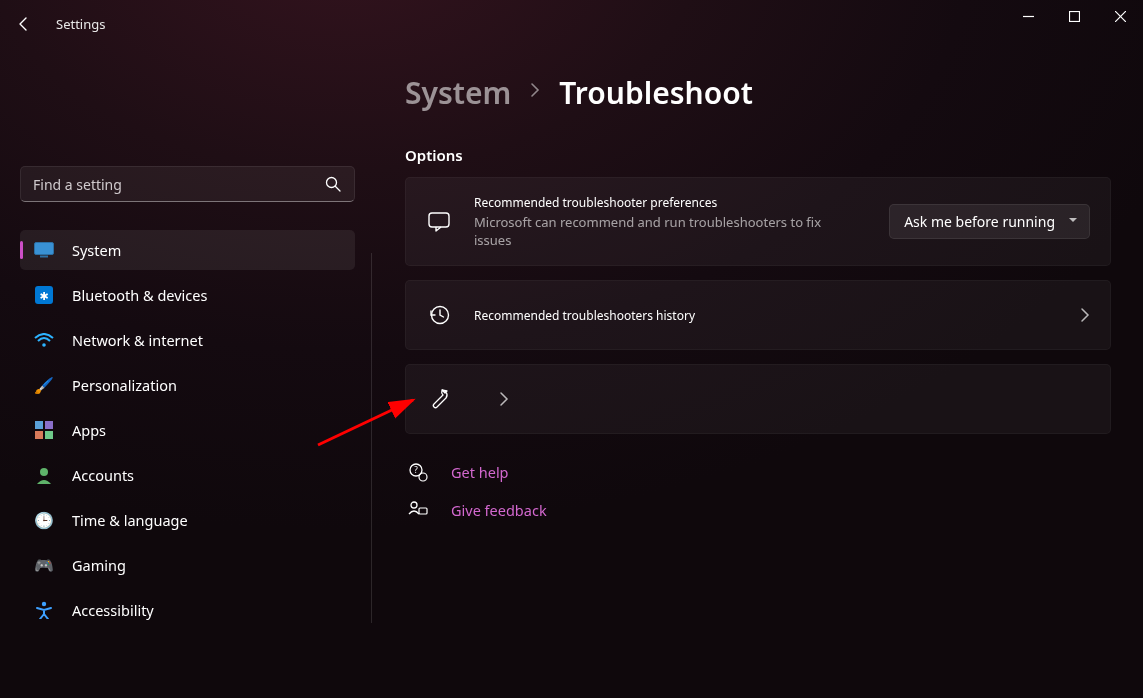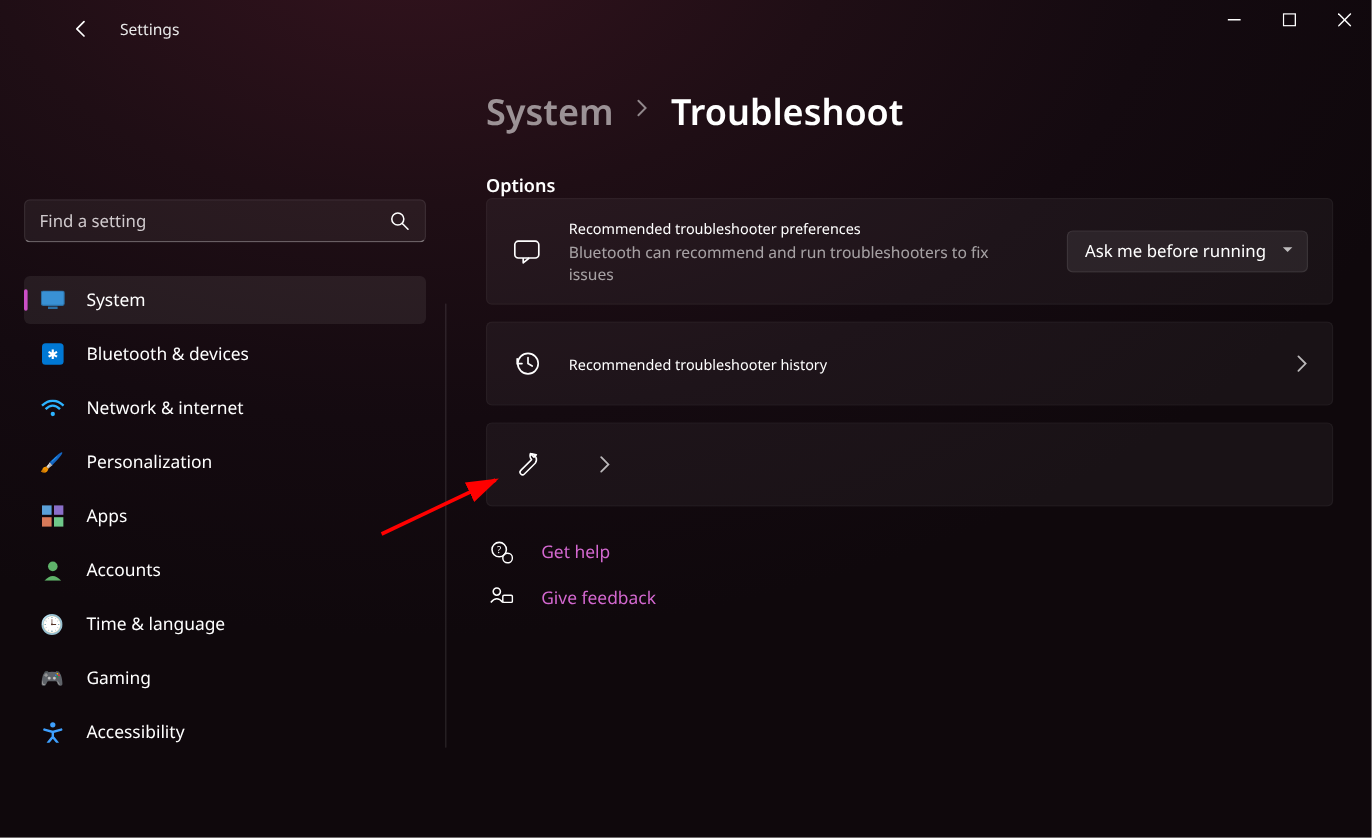--- a/index.html
+++ b/index.html
@@ -4,21 +4,21 @@
 <style>
   * { box-sizing: border-box; margin: 0; padding: 0; font-family: "Segoe UI", system-ui, sans-serif; }
   html, body { width: 1143px; height: 698px; overflow: hidden; }
   body {
     background: radial-gradient(ellipse 900px 600px at 30% -10%, #34131e 0%, #1f0e15 40%, #140a10 70%, #0f080c 100%);
     color: #ffffff;
     position: relative;
   }
 
   
-  .titlebar { height: 48px; display: flex; align-items: center; position: relative; padding-left: 44px; }
+  .titlebar { height: 48px; display: flex; align-items: center; position: relative; }
   .back-btn { width: 48px; height: 48px; display:flex; align-items:center; justify-content:center; cursor:pointer; }
   .app-title { font-size: 13px; color: #e8e8e8; margin-left: 8px; }
   .win-controls { position: absolute; right: 0; top: 0; display: flex; }
   .win-btn { width: 46px; height: 32px; display:flex; align-items:center; justify-content:center; cursor:pointer; }
   .win-btn svg { stroke: #fff; fill:none; }
 
   .layout { display:flex; position:absolute; top:48px; bottom:0; left:0; right:0; }
   .sidebar { width: 375px; padding: 0 20px; position: relative; }
   .search-wrap { margin: 118px 0 28px 0; position: relative; }
   .search-input {
@@ -47,21 +47,21 @@
     position:absolute; left:371px; top:205px; height:370px; width:1px;
     background: rgba(255,255,255,0.12);
   }
 
   .main { flex:1; padding: 24px 32px 0 30px; }
   .breadcrumb { display:flex; align-items:center; gap: 18px; margin-bottom: 32px; }
   .bc-parent { font-size: 30px; font-weight:600; color: rgba(255,255,255,0.55); cursor:pointer; }
   .bc-chevron { color: rgba(255,255,255,0.5); }
   .bc-leaf { font-size: 30px; font-weight:600; color:#fff; }
 
-  .section-label { font-size:15px; font-weight:600; margin-bottom: 0; }
+  .section-label { font-size:15px; font-weight:600; margin-bottom: 12px; }
 
   .card {
     background: rgba(255,255,255,0.045);
     border: 1px solid rgba(255,255,255,0.04);
     border-radius: 5px;
     padding: 16px 20px;
     display:flex; align-items:center; gap: 22px;
     margin-bottom: 14px;
     cursor:pointer;
     min-height: 70px;
@@ -220,37 +220,37 @@
 
     <div class="card">
       <span class="ic">
           <svg width="22" height="22" viewBox="0 0 22 22">
             <rect x="1" y="2" width="20" height="14" rx="3" stroke="#fff" stroke-width="1.4" fill="none"></rect>
             <path d="M8 16 L8 20 L13 16" stroke="#fff" stroke-width="1.4" fill="none" stroke-linejoin="round"></path>
           </svg>
         </span>
       <div class="card-body">
         <div class="card-title">Recommended troubleshooter preferences</div>
-        <div class="card-sub">Bluetooth can recommend and run troubleshooters to fix issues</div>
+        <div class="card-sub">Microsoft can recommend and run troubleshooters to fix issues</div>
       </div>
       <div class="card-trail">
         <div class="dropdown-btn">Ask me before running</div>
       </div>
     </div>
 
     <div class="card">
       <span class="ic">
           <svg width="22" height="22" viewBox="0 0 22 22">
             <circle cx="12" cy="11" r="8.5" stroke="#fff" stroke-width="1.4" fill="none"></circle>
             <path d="M12 6 L12 11 L15.5 13" stroke="#fff" stroke-width="1.4" fill="none" stroke-linecap="round"></path>
             <path d="M3 7 L3 11 L7 11" stroke="#fff" stroke-width="1.4" fill="none" stroke-linecap="round"></path>
           </svg>
         </span>
       <div class="card-body">
-        <div class="card-title">Recommended troubleshooter history</div>
+        <div class="card-title">Recommended troubleshooters history</div>
       </div>
       <div class="card-trail chev-r">
           <svg width="10" height="16" viewBox="0 0 10 16">
             <path d="M2 2 L8 8 L2 14" stroke="currentColor" stroke-width="1.5" fill="none" stroke-linecap="round"></path>
           </svg>
         </div>
     </div>
 
     <div class="card">
       <span class="ic">

